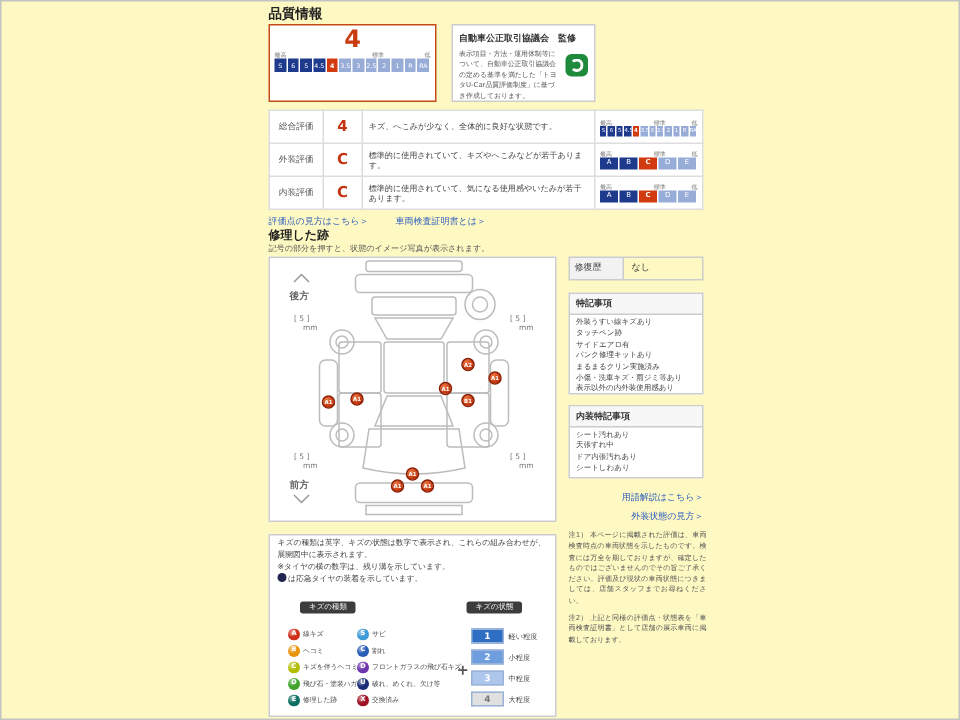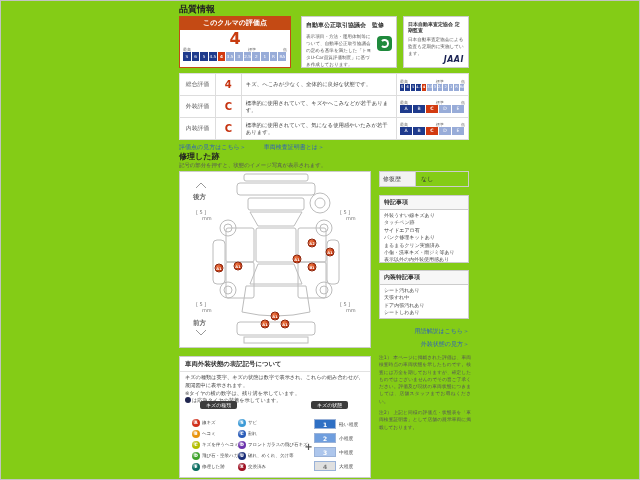--- a/index.html
+++ b/index.html
@@ -1,17 +1,17 @@
 <!DOCTYPE html>
 <html><head>
 <meta charset="utf-8">
 <style>
   html,body{margin:0;padding:0;background:#fff;}
   body{font-family:"DejaVu Sans",sans-serif;color:#333;}
-  .page{position:relative;width:640px;height:480px;background:#84cc16;border:1px solid #c3c3c3;box-sizing:border-box;overflow:hidden;padding-left:32px;}
+  .page{position:relative;width:640px;height:480px;background:#fef9c3;border:1px solid #c3c3c3;box-sizing:border-box;overflow:hidden;padding-left:32px;}
 
   h1.qtitle{position:absolute;left:178px;top:2px;font-size:9px;font-weight:bold;color:#222;margin:0;}
 
   
   .score-box{position:absolute;left:178px;top:15px;width:112px;height:52px;border:1px solid #c44a14;box-sizing:border-box;background:#fff;}
   .score-box .hdr{height:13px;background:#c44a14;color:#fff;font-size:7px;font-weight:bold;text-align:center;line-height:13px;}
   .score-box .big{font-size:16px;font-weight:bold;color:#c83c10;text-align:center;line-height:17px;}
   .bar-wrap{padding:0 3px;}
   .bar-labels{display:flex;font-size:4px;color:#777;line-height:5px;}
   .bar-labels .l{flex:1;text-align:left;}
@@ -91,21 +91,20 @@
   .foot-notes p{margin:0 0 4px 0;font-size:4.7px;color:#555;line-height:1.55;text-align:justify;}
 </style>
 </head>
 <body>
 
 <div class="page">
 
   <h1 class="qtitle">品質情報</h1>
 
   <div class="score-box">
-    <div class="hdr">このクルマの評価点</div>
     <div class="big">4</div>
     <div class="bar-wrap">
       <div class="bar-labels">
         <span class="l">最高</span>
         <span class="m">標準</span>
         <span class="r">低</span>
       </div>
       <div class="sc-bar">
           <span class="sc-cell">S</span>
           <span class="sc-cell">6</span>
@@ -122,25 +121,20 @@
         </div>
     </div>
   </div>
 
   <div class="info-box" id="fair-box">
     <div class="t">自動車公正取引協議会　監修</div>
     <div class="b">表示項目・方法・運用体制等について、自動車公正取引協議会の定める基準を満たした「トヨタU-Car品質評価制度」に基づき作成しております。</div>
     <div class="green-logo"></div>
   </div>
 
-  <div class="info-box" id="jaai-box">
-    <div class="t">日本自動車査定協会 定期監査</div>
-    <div class="b">日本自動車査定協会による監査も定期的に実施しています。</div>
-    <div class="jaai-logo">JAAI</div>
-  </div>
 
   <table class="eval">
     <tbody>
         <tr>
       <td class="lbl">総合評価</td>
       <td class="grade">4</td>
       <td class="desc">キズ、へこみが少なく、全体的に良好な状態です。</td>
       <td class="scale">
         <div class="bar-labels">
           <span class="l">最高</span>
@@ -310,21 +304,20 @@
         <div class="note-item">シートしわあり</div>
       </div>
   </div>
 
   <div class="side-links">
     <a class="lnk" href="#">用語解説はこちら＞</a>
     <a class="lnk" href="#">外装状態の見方＞</a>
   </div>
 
   <div class="legend-box">
-    <div class="lg-title">車両外装状態の表記記号について</div>
     <div class="lg-desc">
       <div>キズの種類は英字、キズの状態は数字で表示され、これらの組み合わせが、展開図中に表示されます。</div>
       <div>※タイヤの横の数字は、残り溝を示しています。</div>
       <div><span class="spare-dot"></span><span>は応急タイヤの装着を示しています。</span></div>
     </div>
     <div class="pill" id="pill-type">キズの種類</div>
     <div class="pill" id="pill-state">キズの状態</div>
     <div class="lg-col" id="lg-col1">
         <div class="lg-row">
           <span class="lg-icon" style="background-color: rgb(208, 46, 26);">A</span>

